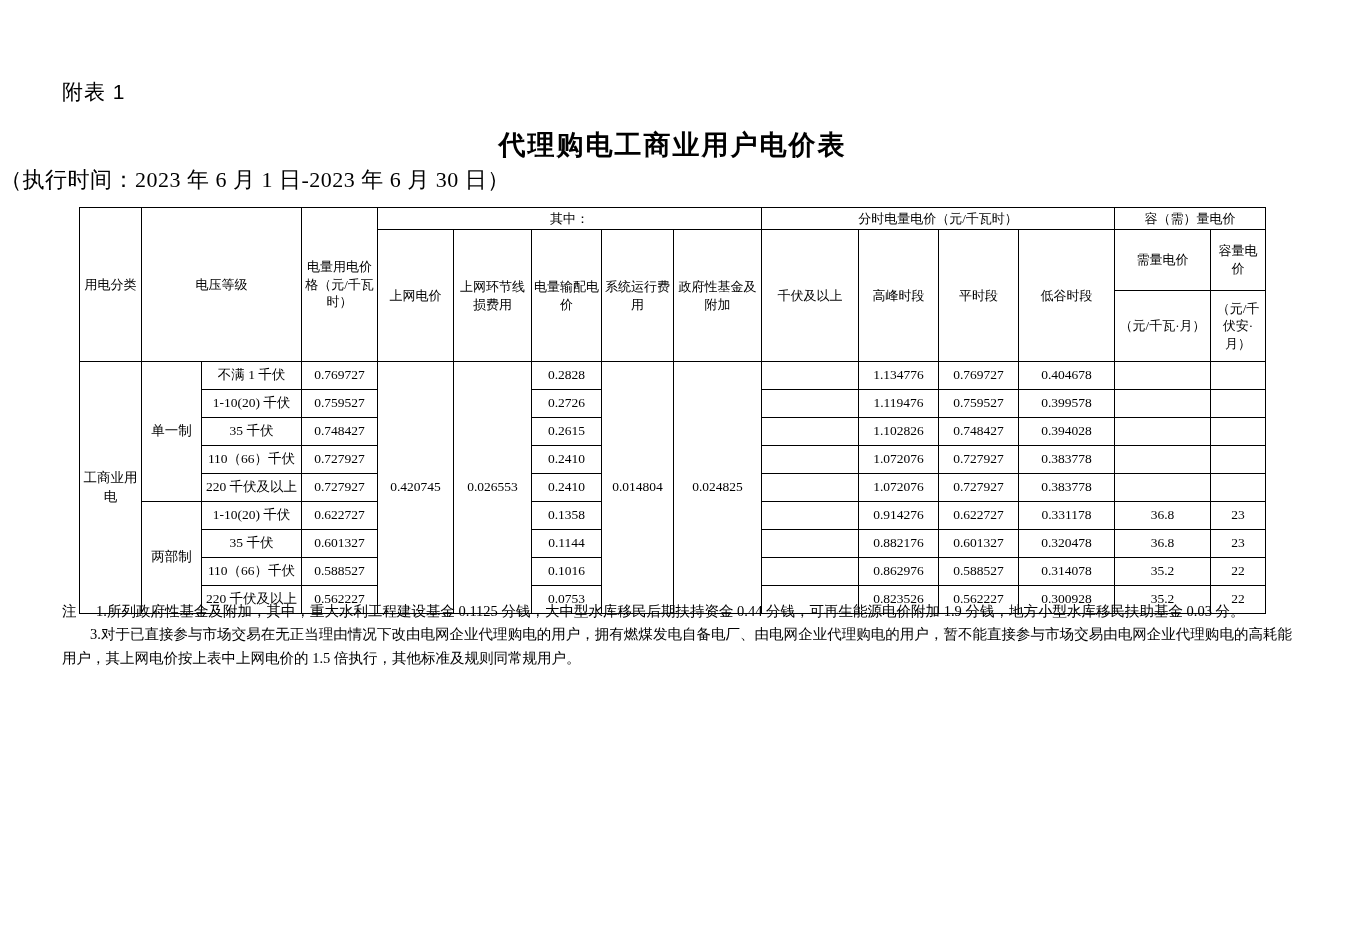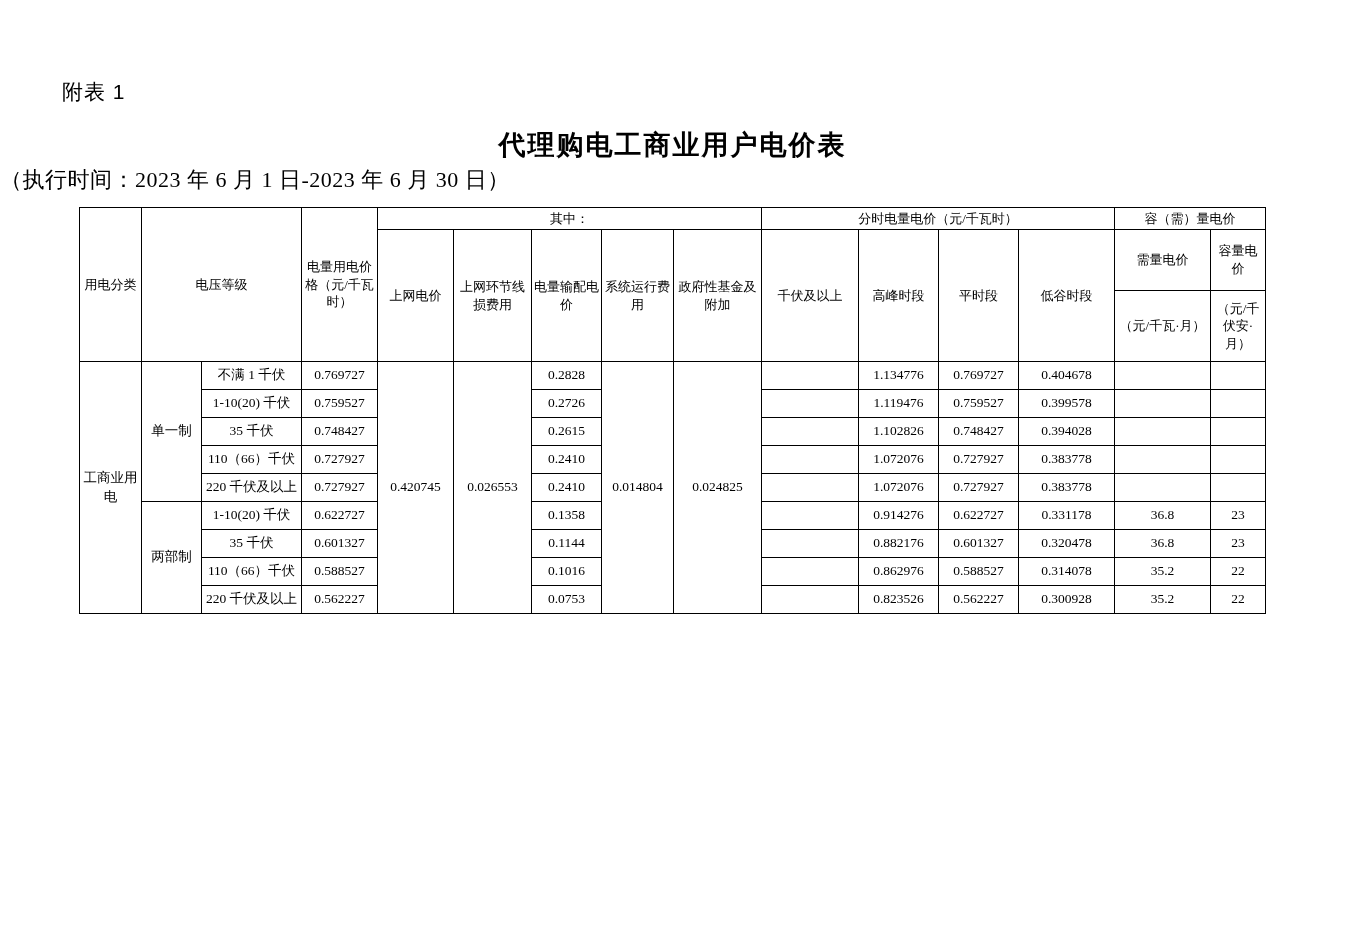--- a/index.html
+++ b/index.html
@@ -279,15 +279,17 @@
         <td class="numcell">0.823526</td>
         <td class="numcell">0.562227</td>
         <td class="numcell">0.300928</td>
         <td class="numcell">35.2</td>
         <td class="numcell">22</td>
       </tr>
     </tbody>
   </table>
 
   <div class="notes">
+    <p class="hang"><span class="note-head">注</span><span>1.所列政府性基金及附加，其中，重大水利工程建设基金 0.1125 分钱，大中型水库移民后期扶持资金 0.44 分钱，可再生能源电价附加 1.9 分钱，地方小型水库移民扶助基金 0.03 分。</span></p>
+    <p class="indent"><span>3.对于已直接参与市场交易在无正当理由情况下改由电网企业代理购电的用户，拥有燃煤发电自备电厂、由电网企业代理购电的用户，暂不能直接参与市场交易由电网企业代理购电的高耗能用户，其上网电价按上表中上网电价的 1.5 倍执行，其他标准及规则同常规用户。</span></p>
   </div>
 
 </div>
 
 </body></html>

